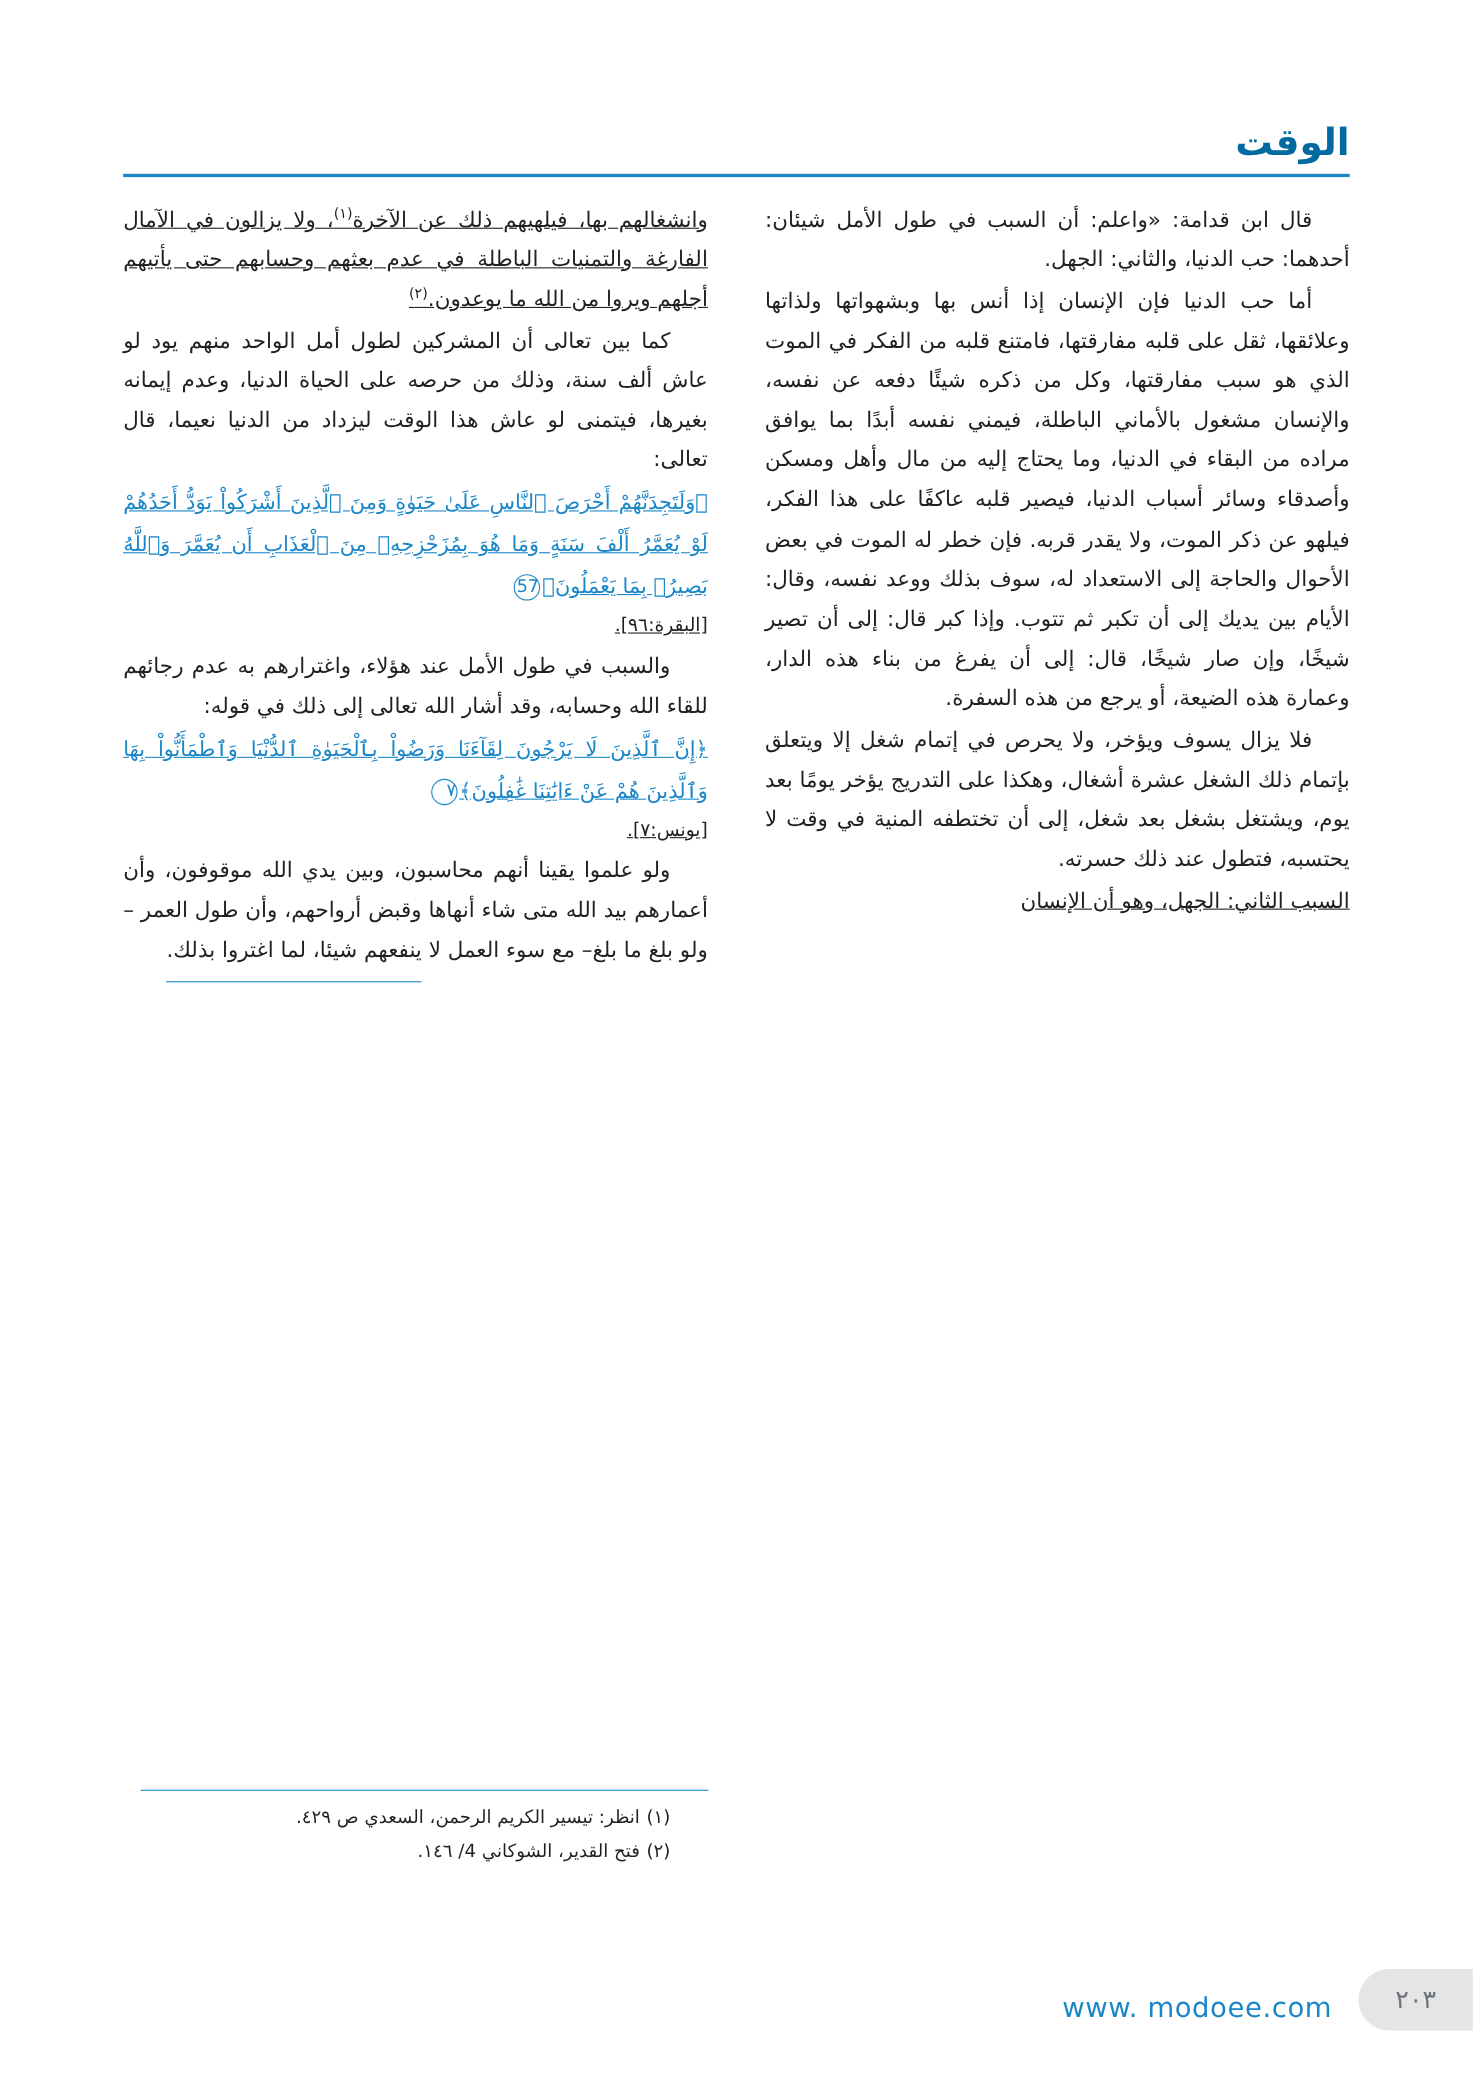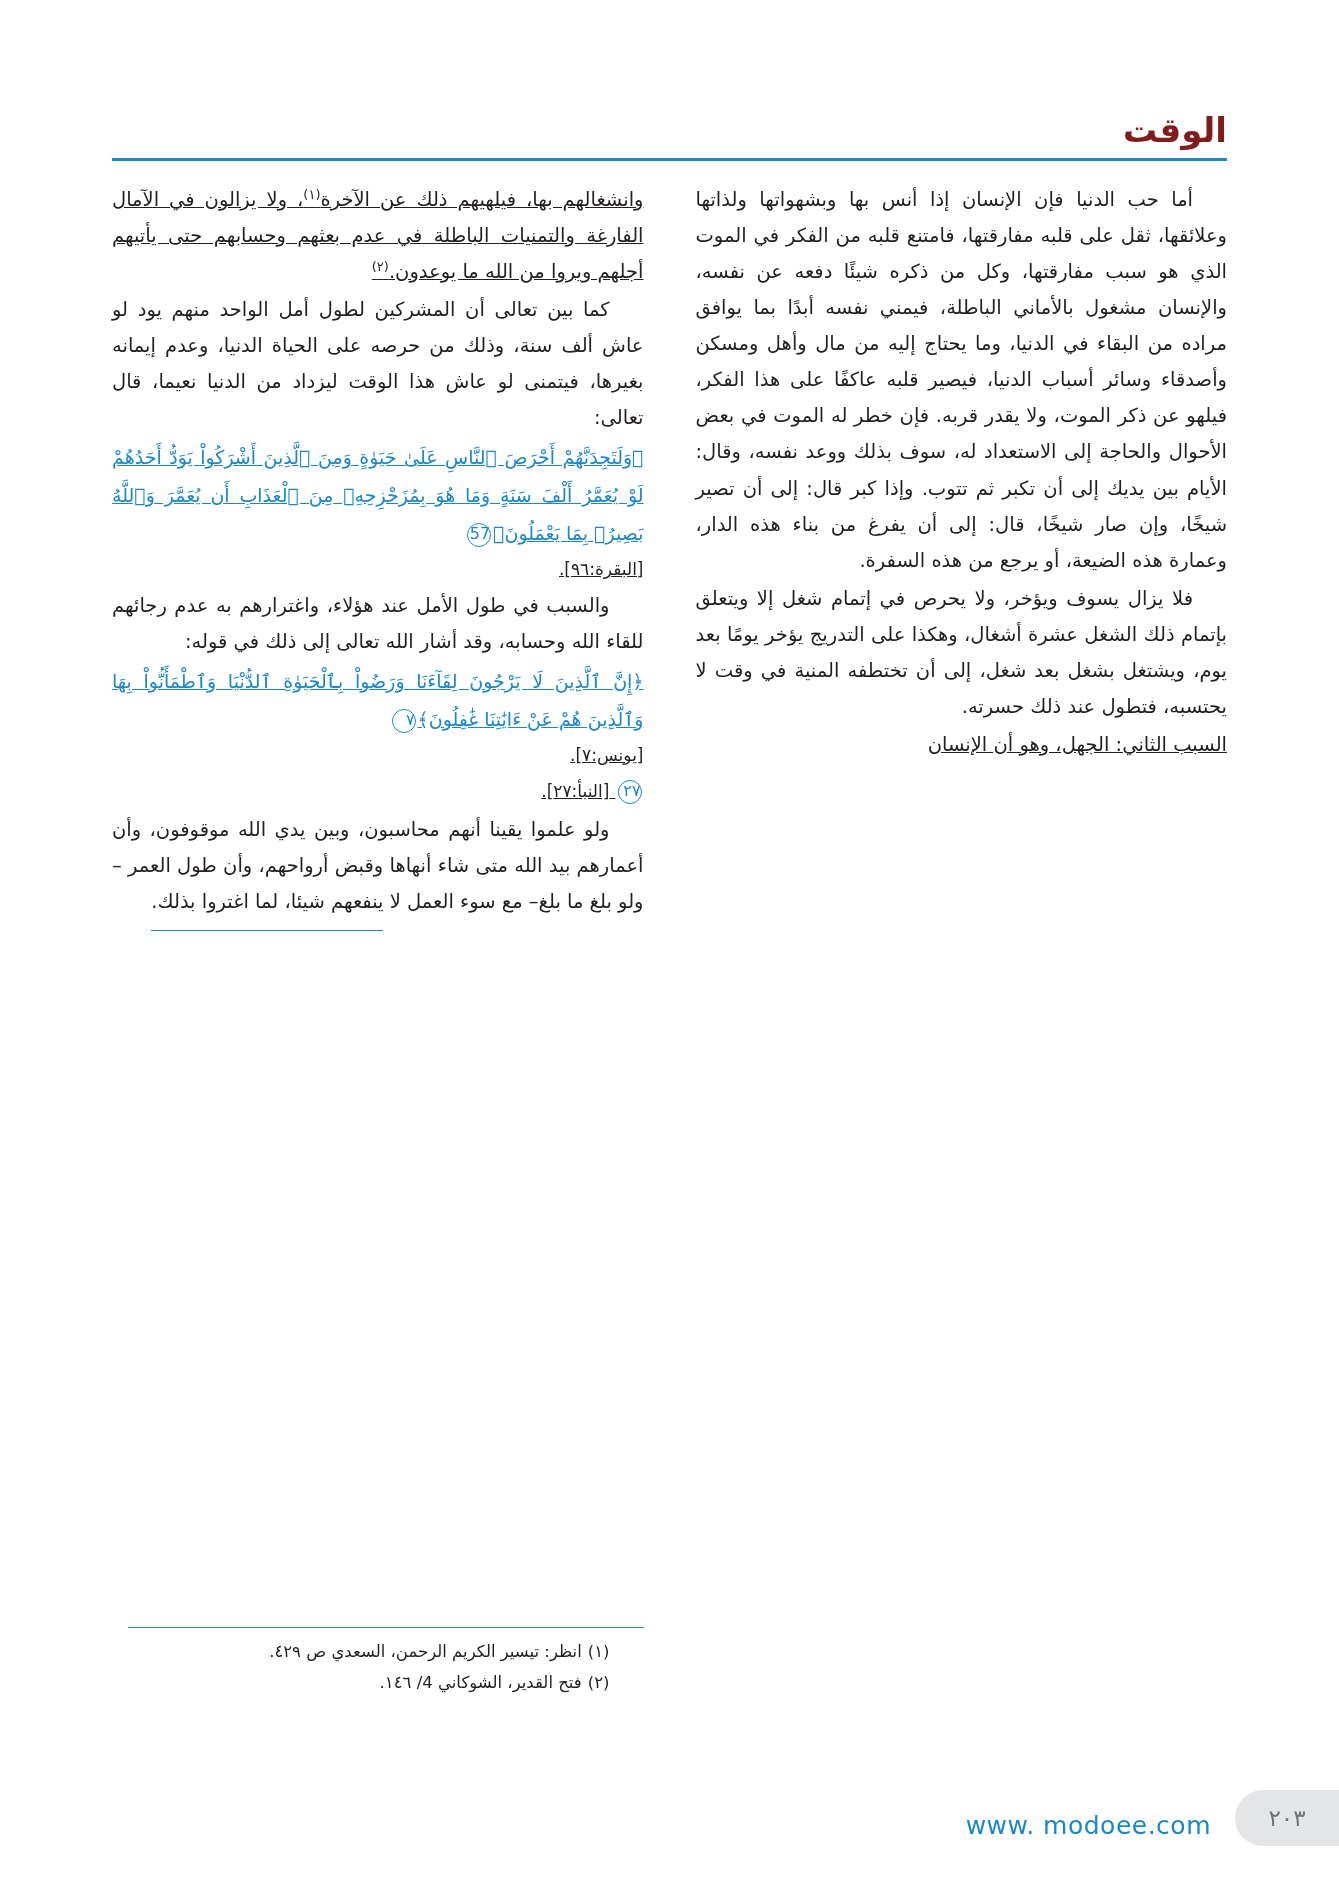--- a/index.html
+++ b/index.html
@@ -30,21 +30,21 @@
     right: 112px;
     left: 112px;
     height: 56px;
   }
   .header-title {
     position: absolute;
     right: 0;
     top: 0;
     font-size: 34px;
     font-weight: bold;
-    color: #7f1d1d;
+    color: #0369a1;
     letter-spacing: 0;
     line-height: 1.1;
   }
   .header-rule {
     position: absolute;
     right: 0;
     left: 0;
     top: 46px;
     height: 3px;
     background: #1b87c9;
@@ -179,40 +179,40 @@
 <div class="page">
 
   <div class="header">
     <div class="header-title">الوقت</div>
     <div class="header-rule"></div>
   </div>
 
   <div class="columns">
 
     <div class="col">
+      <p>قال ابن قدامة: «واعلم: أن السبب في طول الأمل شيئان: أحدهما: حب الدنيا، والثاني: الجهل.</p>
       <p>أما حب الدنيا فإن الإنسان إذا أنس بها وبشهواتها ولذاتها وعلائقها، ثقل على قلبه مفارقتها، فامتنع قلبه من الفكر في الموت الذي هو سبب مفارقتها، وكل من ذكره شيئًا دفعه عن نفسه، والإنسان مشغول بالأماني الباطلة، فيمني نفسه أبدًا بما يوافق مراده من البقاء في الدنيا، وما يحتاج إليه من مال وأهل ومسكن وأصدقاء وسائر أسباب الدنيا، فيصير قلبه عاكفًا على هذا الفكر، فيلهو عن ذكر الموت، ولا يقدر قربه. فإن خطر له الموت في بعض الأحوال والحاجة إلى الاستعداد له، سوف بذلك ووعد نفسه، وقال: الأيام بين يديك إلى أن تكبر ثم تتوب. وإذا كبر قال: إلى أن تصير شيخًا، وإن صار شيخًا، قال: إلى أن يفرغ من بناء هذه الدار، وعمارة هذه الضيعة، أو يرجع من هذه السفرة.</p>
       <p>فلا يزال يسوف ويؤخر، ولا يحرص في إتمام شغل إلا ويتعلق بإتمام ذلك الشغل عشرة أشغال، وهكذا على التدريج يؤخر يومًا بعد يوم، ويشتغل بشغل بعد شغل، إلى أن تختطفه المنية في وقت لا يحتسبه، فتطول عند ذلك حسرته.</p>
       <p class="noindent">السبب الثاني: الجهل، وهو أن الإنسان</p>
     </div>
 
     <div class="col">
 
       <p class="noindent"><span>وانشغالهم بها، فيلهيهم ذلك عن الآخرة</span><span class="sup">(١)</span><span>، ولا يزالون في الآمال الفارغة والتمنيات الباطلة في عدم بعثهم وحسابهم حتى يأتيهم أجلهم ويروا من الله ما يوعدون.</span><span class="sup">(٢)</span></p>
 
       <p>كما بين تعالى أن المشركين لطول أمل الواحد منهم يود لو عاش ألف سنة، وذلك من حرصه على الحياة الدنيا، وعدم إيمانه بغيرها، فيتمنى لو عاش هذا الوقت ليزداد من الدنيا نعيما، قال تعالى:</p>
 
       <p class="noindent quran"><span>﴿وَلَتَجِدَنَّهُمْ أَحْرَصَ ٱلنَّاسِ عَلَىٰ حَيَوٰةٍ وَمِنَ ٱلَّذِينَ أَشْرَكُواْ يَوَدُّ أَحَدُهُمْ لَوْ يُعَمَّرُ أَلْفَ سَنَةٍ وَمَا هُوَ بِمُزَحْزِحِهِۦ مِنَ ٱلْعَذَابِ أَن يُعَمَّرَ وَٱللَّهُ بَصِيرُۢ بِمَا يَعْمَلُونَ﴾</span><span class="ayah-num">57</span></p>
       <p class="noindent ref">[البقرة:٩٦].</p>
 
       <p>والسبب في طول الأمل عند هؤلاء، واغترارهم به عدم رجائهم للقاء الله وحسابه، وقد أشار الله تعالى إلى ذلك في قوله:</p>
 
       <p class="noindent quran"><span>﴿إِنَّ ٱلَّذِينَ لَا يَرْجُونَ لِقَآءَنَا وَرَضُواْ بِٱلْحَيَوٰةِ ٱلدُّنْيَا وَٱطْمَأَنُّواْ بِهَا وَٱلَّذِينَ هُمْ عَنْ ءَايَٰتِنَا غَٰفِلُونَ﴾</span><span class="ayah-num">٧</span></p>
       <p class="noindent ref">[يونس:٧].</p>
 
-      <p class="noindent"><span class="ayah-num">٢٧</span>&nbsp;<span class="ref">[النبأ:٢٧].</span></p>
 
       <p><span>ولو علموا يقينا أنهم محاسبون، وبين يدي الله موقوفون، وأن أعمارهم بيد الله متى شاء أنهاها وقبض أرواحهم، وأن طول العمر –ولو بلغ ما بلغ– مع سوء العمل لا </span><span class="underline-blue">ينفعهم شيئا، لما اغتروا بذلك.</span></p>
 
       <div class="footnotes">
         <div class="fn-rule"></div>
         <p class="fn"><span class="fn-mark">(١)</span><span>انظر: تيسير الكريم الرحمن، السعدي ص ٤٢٩.</span></p>
         <p class="fn"><span class="fn-mark">(٢)</span><span>فتح القدير، الشوكاني 4/ ١٤٦.</span></p>
       </div>
 
     </div>

